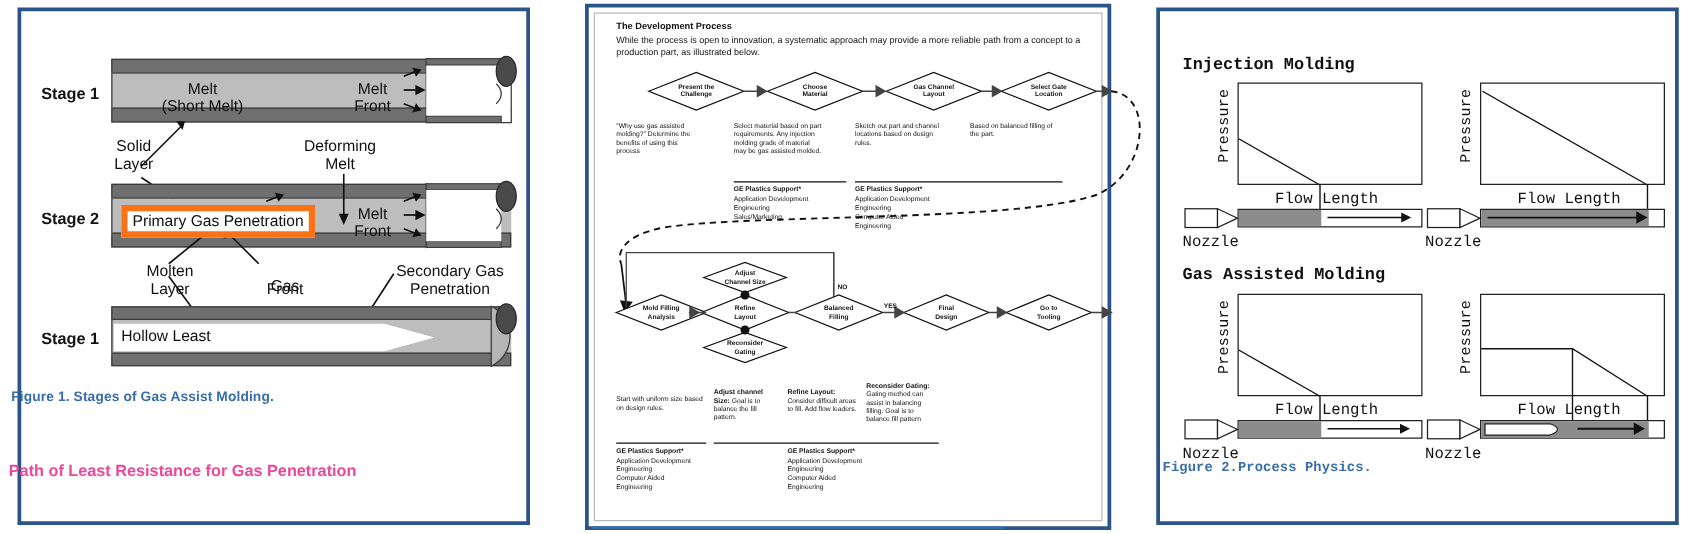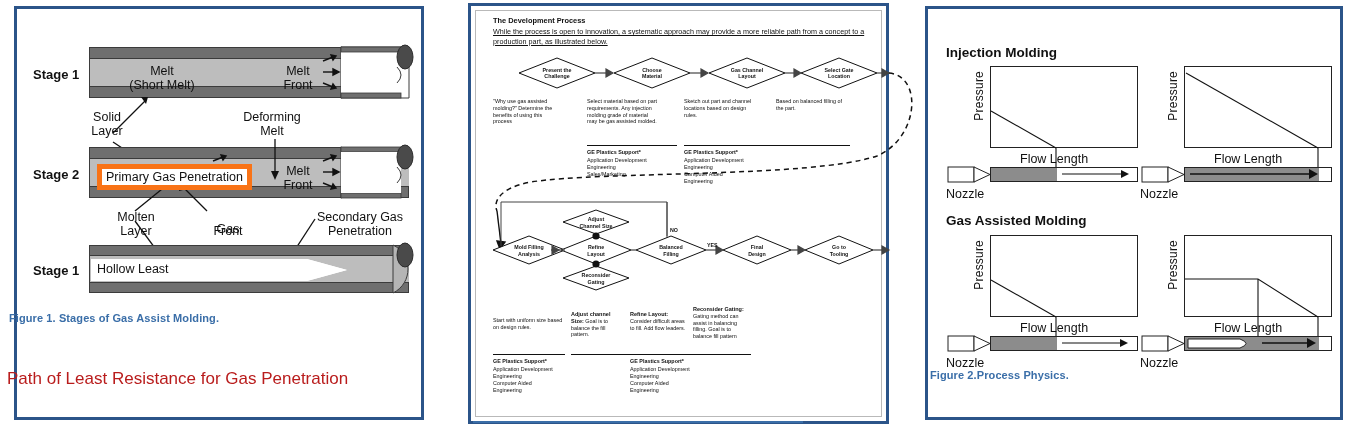--- a/index.html
+++ b/index.html
@@ -10,38 +10,38 @@
     font-family:"Liberation Sans", sans-serif;
     overflow:hidden;
     position:relative;
   }
   .stage { position:absolute; top:0; left:0; width:1356px; height:427px; }
 
   
   .panel { position:absolute; background:#fff; border:3px solid #2b5489; }
   #panel-left   { left:14px;  top:6px;  width:410px; height:414px; }
   #panel-mid    { left:468px; top:3px;  width:421px; height:421px; }
-  #panel-right  { left:925px; top:6px;  width:418px; height:414px; }
+  #panel-right  { left:925px; top:6px;  width:418px; height:414px;font-family:Liberation Mono, monospace; }
   .inner-frame { position:absolute; inset:4px; border:1px solid #b9b9b9; background:#fff; }
 
   .cap { color:#3a6ea8; font-weight:bold; font-size:11px; letter-spacing:.1px; }
 
   
-  #panel-left .ttl { position:absolute; font-weight:normal; font-size:17px; color:#b91c1c; }
+  #panel-left .ttl { position:absolute; font-weight:bold; font-size:13px; color:#ec4899; }
   .stage-label { position:absolute; font-weight:bold; font-size:13px; color:#111; }
   .bar { position:absolute; }
   .bar .skin  { position:absolute; left:0; right:0; background:#6f6f6f; border:1px solid #3b3b3b;}
   .bar .core  { position:absolute; left:0; right:0; background:#bdbdbd; border-left:1px solid #3b3b3b;}
   .lbl { position:absolute; font-size:12.5px; color:#111; line-height:13px; text-align:center; }
   .boxlbl { position:absolute; font-size:12.5px; color:#111; background:#fff; border:5px solid #f97316; padding:1px 4px; white-space:nowrap;}
   svg.ovl { position:absolute; left:0; top:0; overflow:visible; pointer-events:none; }
 
   
   #panel-mid .hd { position:absolute; font-size:7.4px; font-weight:bold; color:#111; }
-  #panel-mid .para { position:absolute; font-size:7.2px; color:#111; line-height:9.6px;text-decoration:underline; }
+  #panel-mid .para { position:absolute; font-size:7.2px; color:#111; line-height:9.6px; }
   .note { position:absolute; font-size:5.4px; color:#111; line-height:6.8px; }
   .note b { font-size:5.5px; }
   .rule { position:absolute; height:1px; background:#111; }
   .dmd-t { position:absolute; font-size:5.3px; font-weight:bold; line-height:6.2px; text-align:center; color:#111; }
   .yn { position:absolute; font-size:5.3px; font-weight:bold; color:#111; }
 
   
   .sec-ttl { position:absolute; font-weight:bold; font-size:13.5px; color:#111; }
   .plot { position:absolute; background:#fff; border:1px solid #222; }
   .plot::after { content:""; position:absolute; left:4px; top:4px; right:-4px; bottom:-4px; background:#b0b0b0; z-index:-1; }

